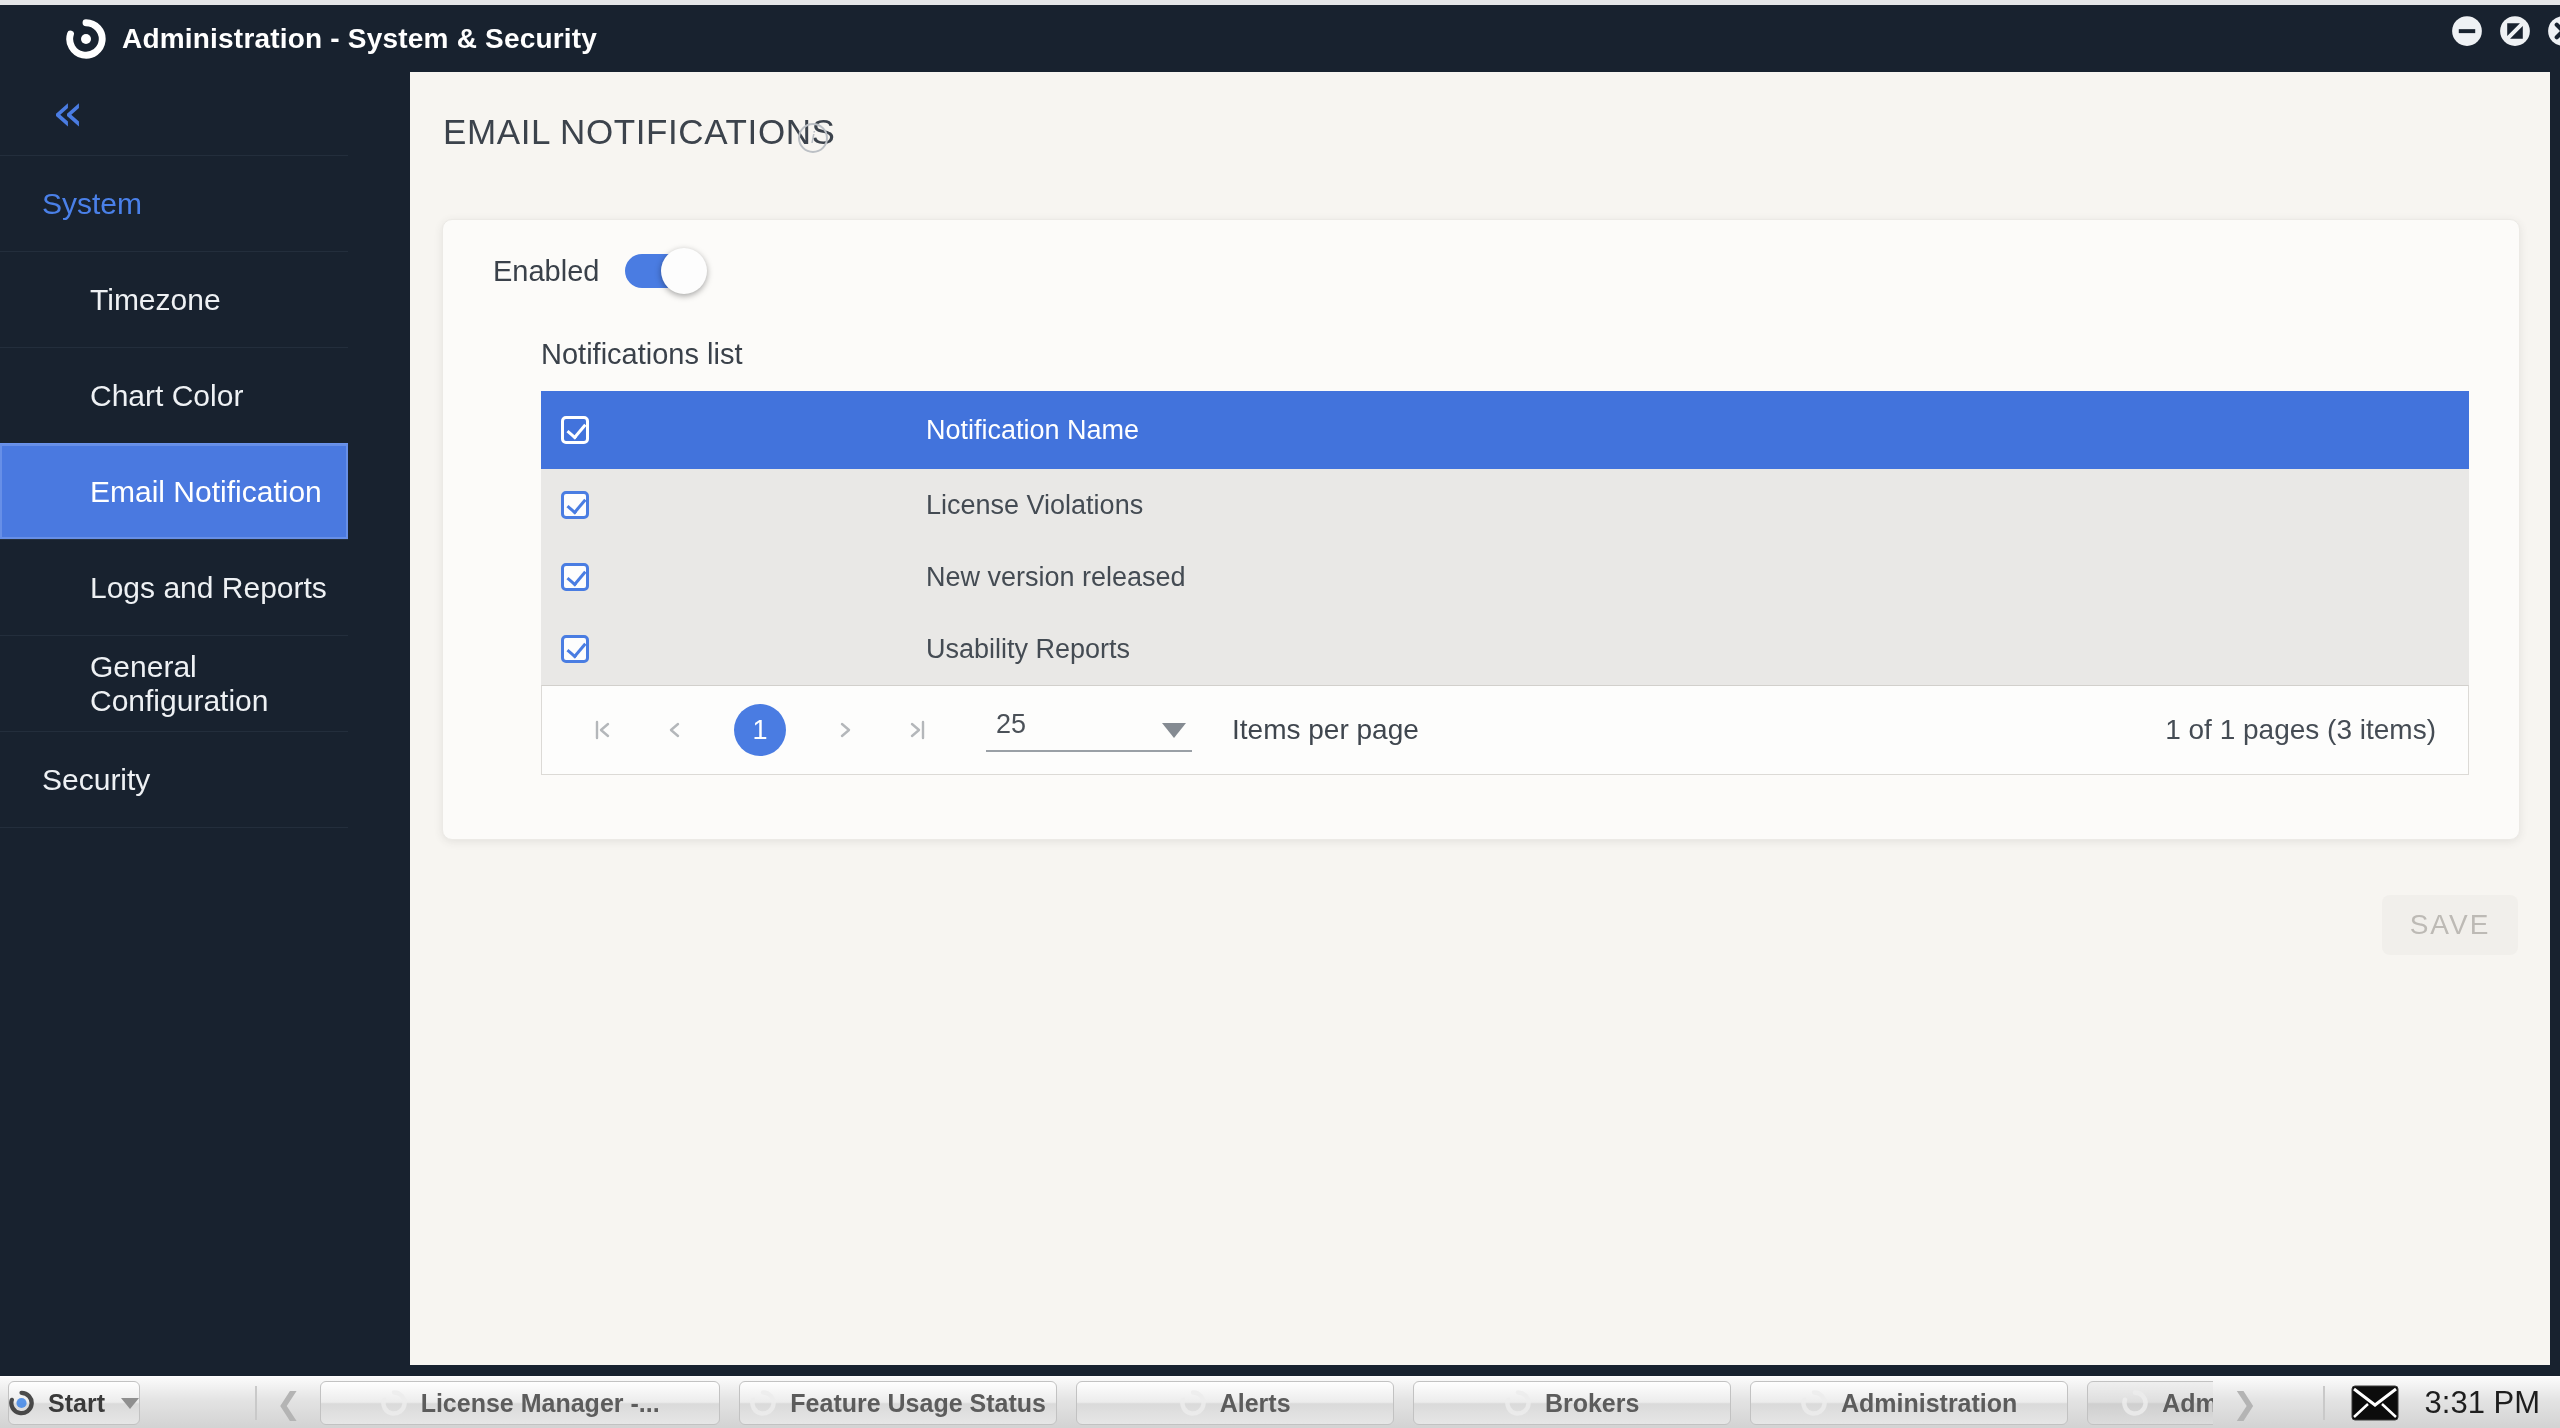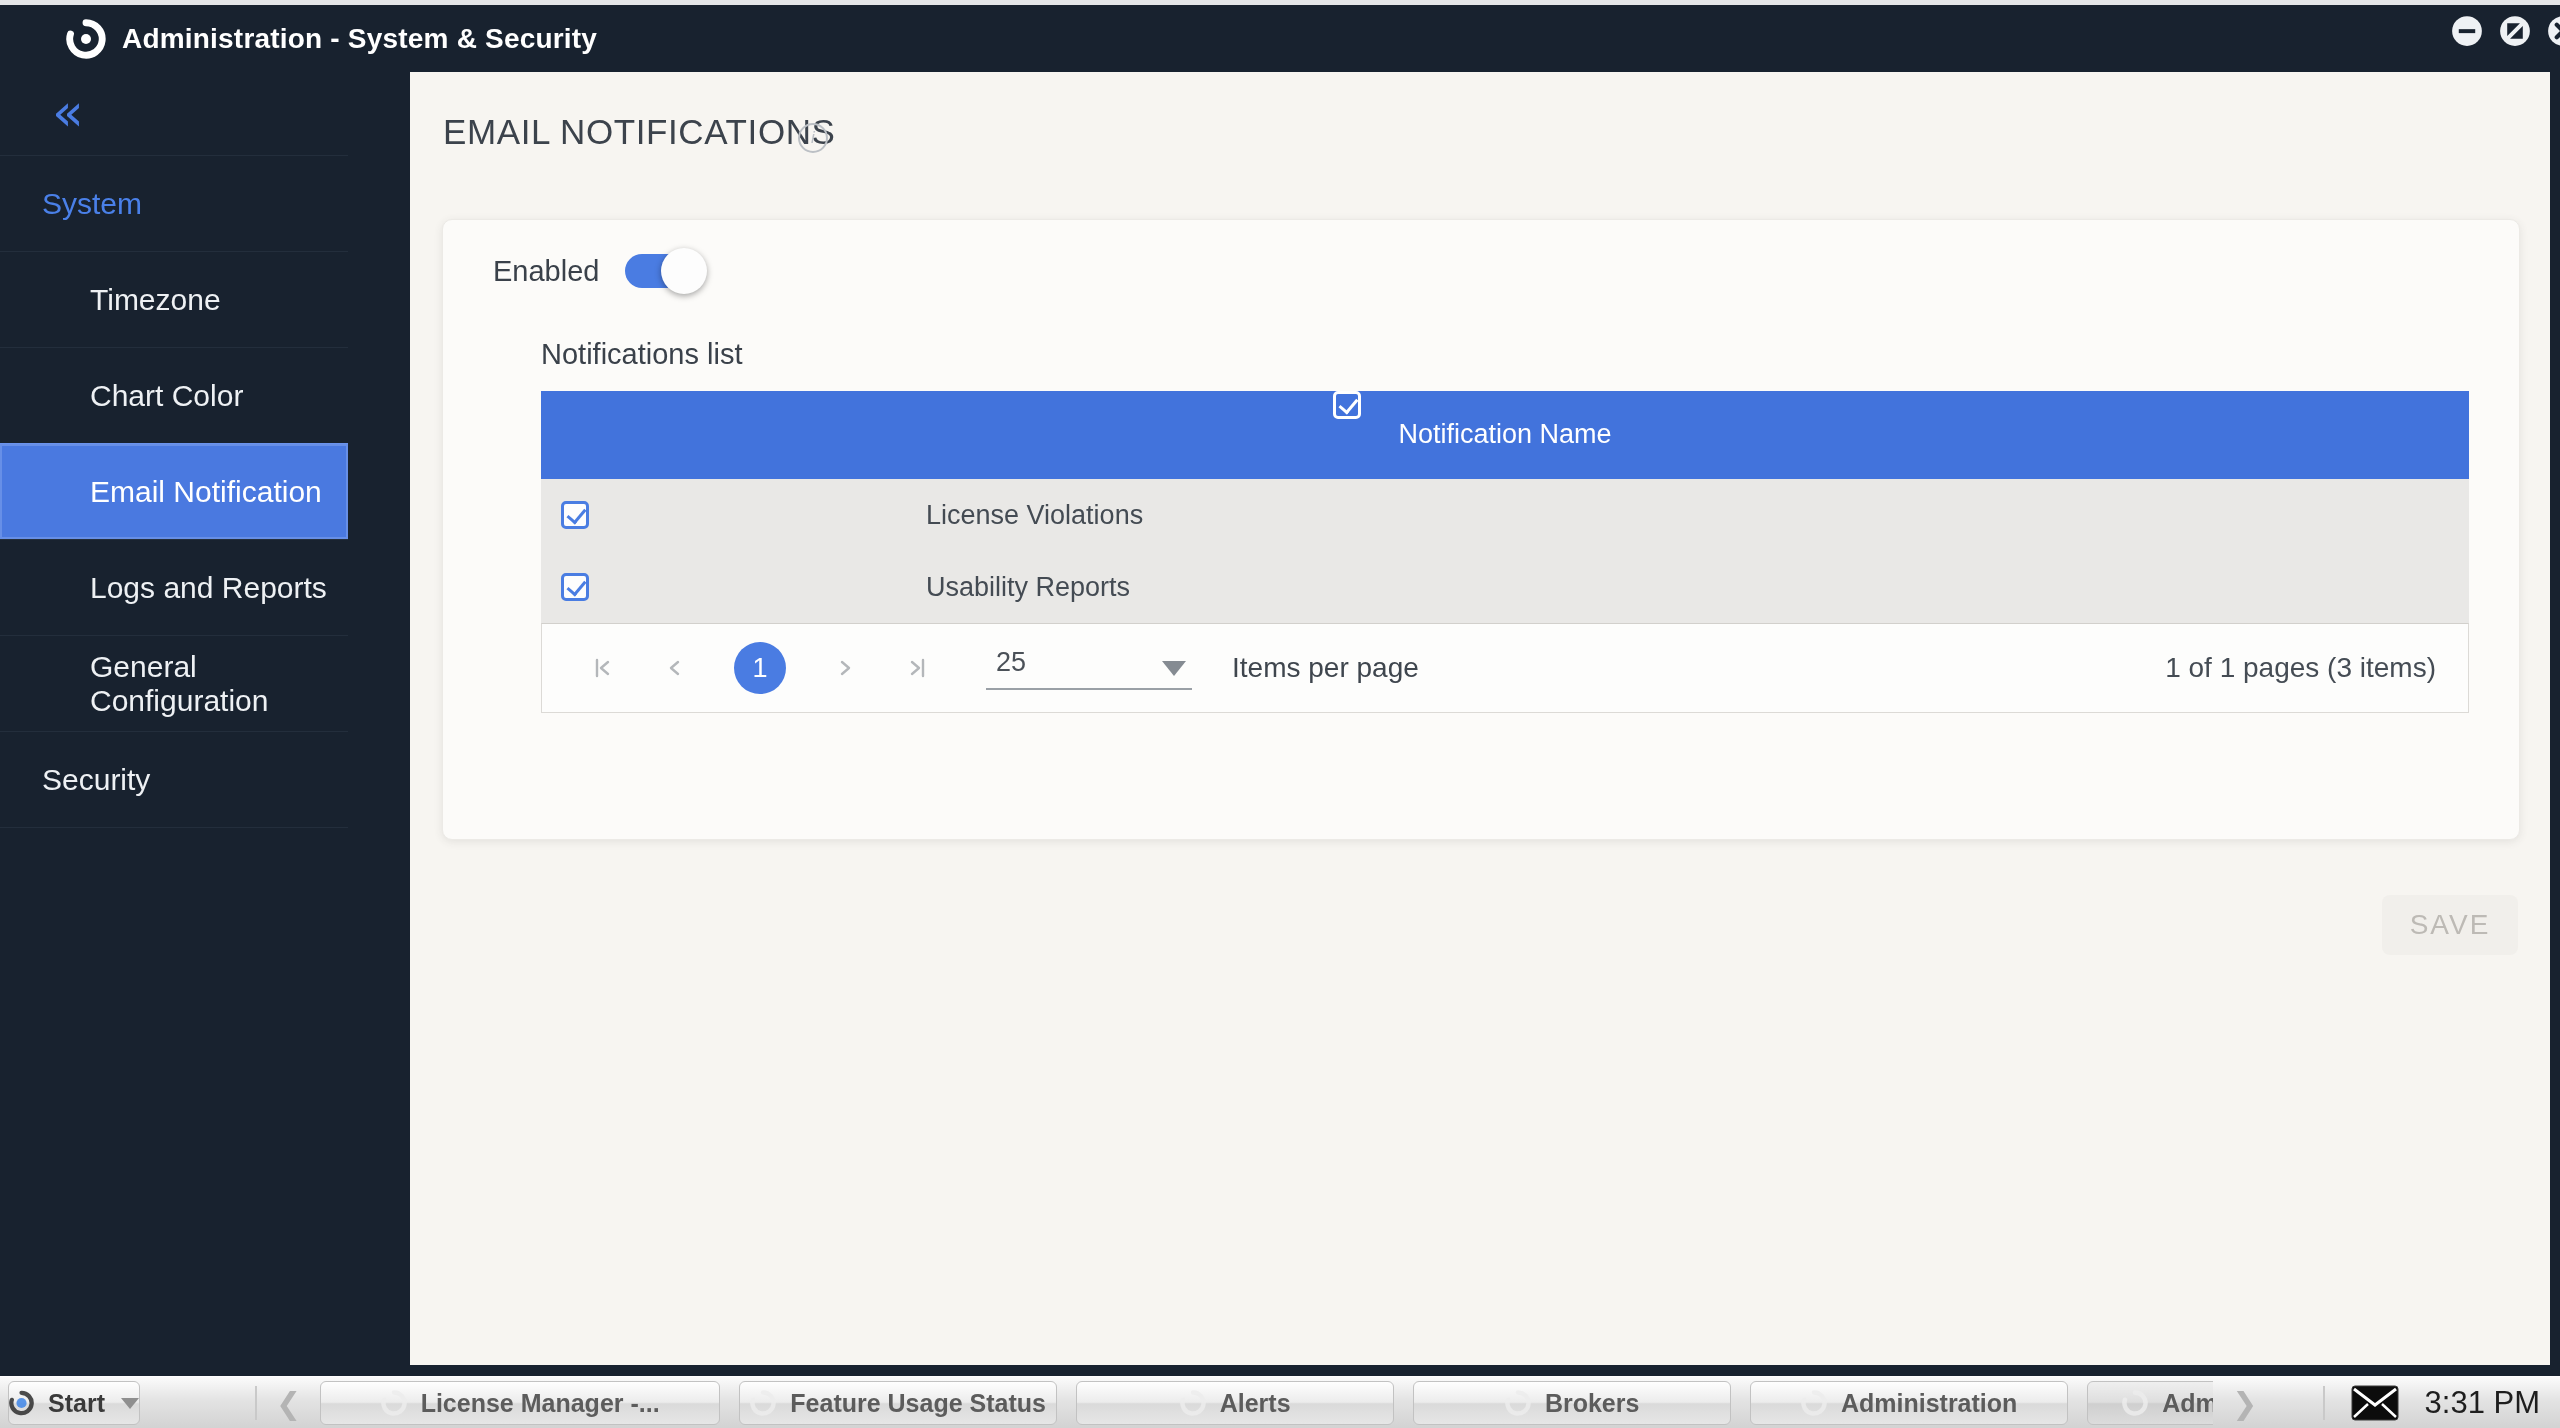--- a/index.html
+++ b/index.html
@@ -41,21 +41,21 @@
         border:1px solid #eceae6;border-radius:10px;box-shadow:0 2px 8px rgba(60,60,60,.10);}
   .enabled-row{position:absolute;left:50px;top:34px;display:flex;align-items:center;}
   .enabled-label{font-size:29px;color:#3a414a;}
   .toggle{position:relative;width:74px;height:34px;border-radius:17px;background:#4a7ce2;margin-left:26px;cursor:pointer;}
   .toggle-knob{position:absolute;right:-8px;top:-6px;width:46px;height:46px;border-radius:50%;
                background:#fdfdfd;box-shadow:0 2px 6px rgba(0,0,0,.35);}
   .list-label{position:absolute;left:98px;top:118px;font-size:29px;color:#3a414a;}
 
   
   .table{position:absolute;left:98px;top:171px;width:1928px;}
-  .t-header{height:88px;background:#4273dc;display:flex;align-items:center;flex-direction:column;}
+  .t-header{height:78px;background:#4273dc;display:flex;align-items:center;}
   .t-row{height:72px;background:#e9e8e6;display:flex;align-items:center;}
   .cb-cell{width:385px;display:flex;align-items:center;padding-left:20px;box-sizing:border-box;}
   .name-cell{font-size:27px;color:#444b53;}
   .t-header .name-cell{color:#ffffff;}
   .checkbox{position:relative;width:28px;height:28px;border-radius:5px;box-sizing:border-box;cursor:pointer;}
   .checkbox.white{border:3px solid #ffffff;background:transparent;}
   .checkbox.blue{border:3px solid #4a7de2;background:#fdfdfd;}
   .checkbox::after{content:"";position:absolute;left:7px;top:1px;width:8px;height:15px;
                    border-right:3px solid;border-bottom:3px solid;transform:rotate(40deg);}
   .checkbox.white::after{border-color:#ffffff;}
@@ -185,20 +185,26 @@
         <div class="t-row">
           <div class="cb-cell">
             <div class="checkbox blue"></div>
           </div>
           <div class="name-cell">License Violations</div>
         </div>
         <div class="t-row">
           <div class="cb-cell">
             <div class="checkbox blue"></div>
           </div>
+          <div class="name-cell">New version released</div>
+        </div>
+        <div class="t-row">
+          <div class="cb-cell">
+            <div class="checkbox blue"></div>
+          </div>
           <div class="name-cell">Usability Reports</div>
         </div>
 
         <div class="t-footer">
           <div class="pager">
             <svg class="pg-icon" viewBox="0 0 26 26">
               <path d="M7 5 v16 M18 7 l-7 6 l7 6" fill="none" stroke="#b4b7ba" stroke-width="2.4" stroke-linecap="round" stroke-linejoin="round"></path>
             </svg>
             <svg class="pg-icon" viewBox="0 0 26 26">
               <path d="M16 7 l-7 6 l7 6" fill="none" stroke="#b4b7ba" stroke-width="2.4" stroke-linecap="round" stroke-linejoin="round"></path>

